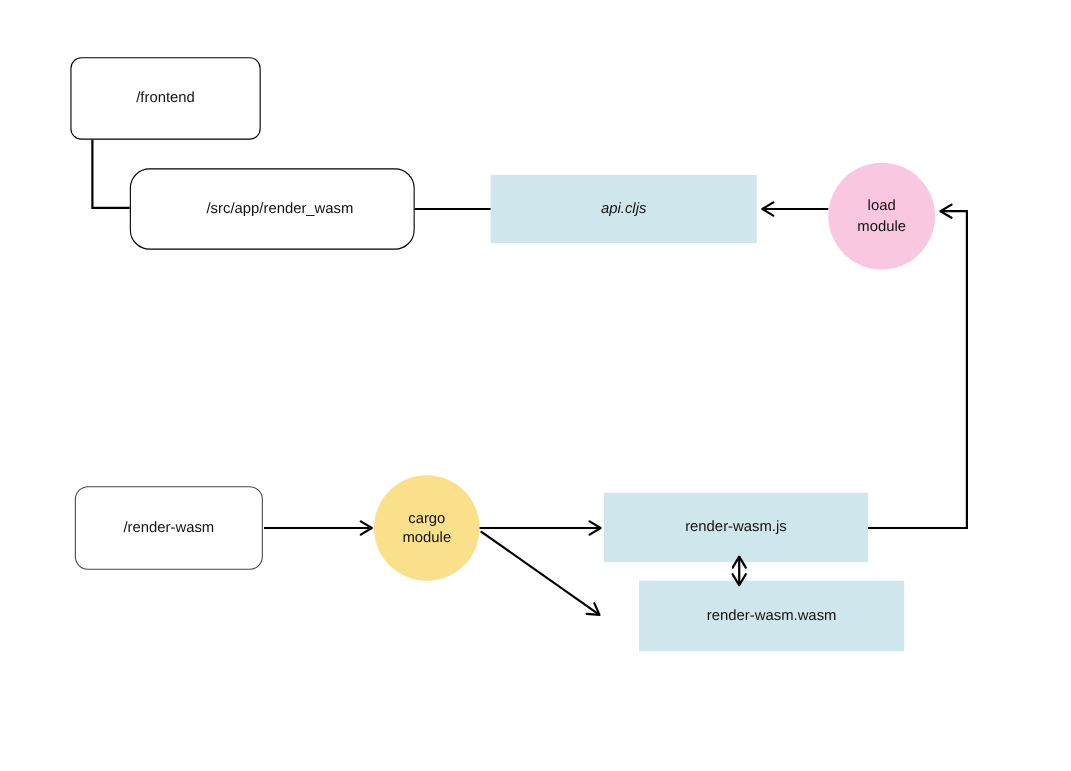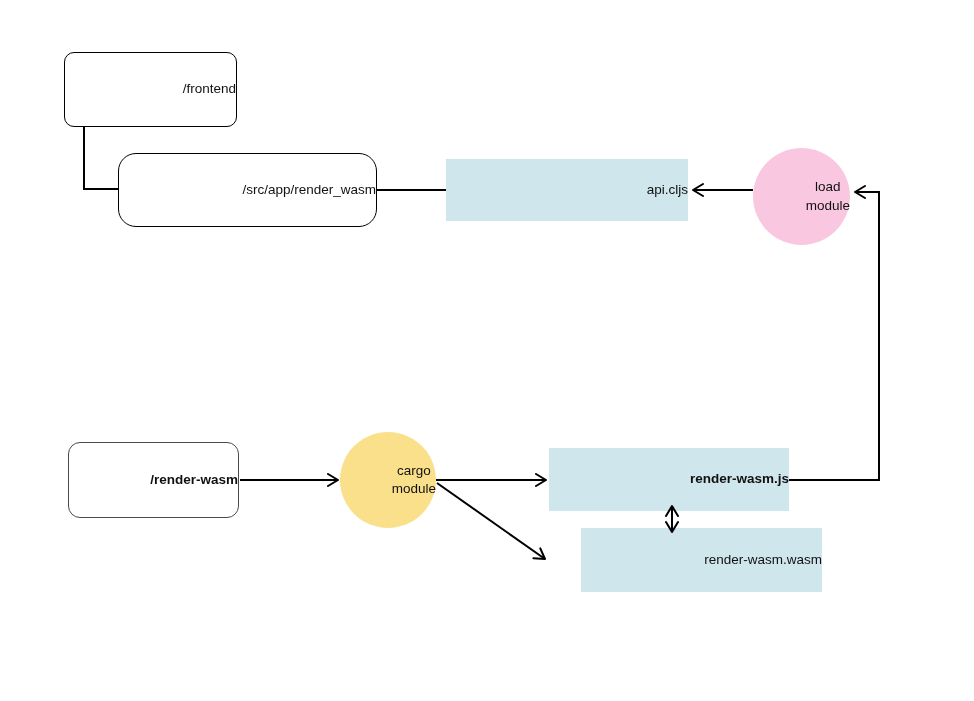--- a/index.html
+++ b/index.html
@@ -8,46 +8,46 @@
     width: 974px;
     height: 701px;
     background: var(--background, #ffffff);
     font-family: "Liberation Sans", sans-serif;
     overflow: hidden;
   }
   .node {
     position: absolute;
     display: flex;
     align-items: center;
-    justify-content: flex-end;
+    justify-content: center;
     text-align: center;
     font-size: 13.5px;
     line-height: 1.35;
     color: var(--text, #111111);
     white-space: pre-line;
     box-sizing: border-box;
   }
   .rounded-rect {
     background: #ffffff;
     border: 1.5px solid var(--rect-border, #000000);
   }
-  .rounded-rect.gray-border { border-color: var(--rect-border-gray, #4a4a4a); font-weight: bold; }
+  .rounded-rect.gray-border { border-color: var(--rect-border-gray, #4a4a4a); }
   .blue-box { background: var(--box-blue, #cfe6ed); }
   .circle { border-radius: 50%; }
   .circle.pink   { background: var(--circle-pink, #f9c8e0); }
   .circle.yellow { background: var(--circle-yellow, #fbe08c); }
 
   
   #node-frontend          { left: 64px;  top: 52px;  width: 173px; height: 75px; border-radius: 10px; }
   #node-src-app           { left: 118px; top: 153px; width: 259px; height: 74px; border-radius: 18px; padding-left: 14px; }
-  #node-api-cljs          { left: 446px; top: 159px; width: 242px; height: 62px; }
+  #node-api-cljs          { left: 446px; top: 159px; width: 242px; height: 62px; font-style: italic; }
   #node-load-module       { left: 753px; top: 148px; width: 97px;  height: 97px; }
   #node-render-wasm-dir   { left: 68px;  top: 442px; width: 171px; height: 76px; border-radius: 12px; }
   #node-cargo-build       { left: 340px; top: 432px; width: 96px;  height: 96px; }
-  #node-render-wasm-js    { left: 549px; top: 448px; width: 240px; height: 63px; font-weight: bold; }
+  #node-render-wasm-js    { left: 549px; top: 448px; width: 240px; height: 63px; }
   #node-render-wasm-wasm  { left: 549px; top: 528px; width: 241px; height: 64px; margin-left: 32px; }
 
   svg.edge-layer {
     position: absolute;
     left: 0; top: 0;
     width: 974px; height: 701px;
     pointer-events: none;
   }
   .edge {
     fill: none;

